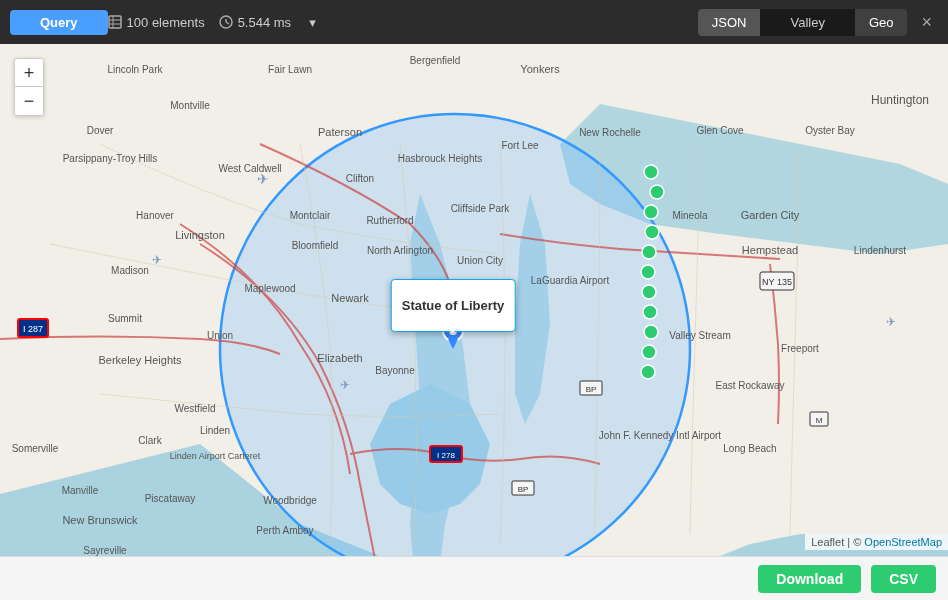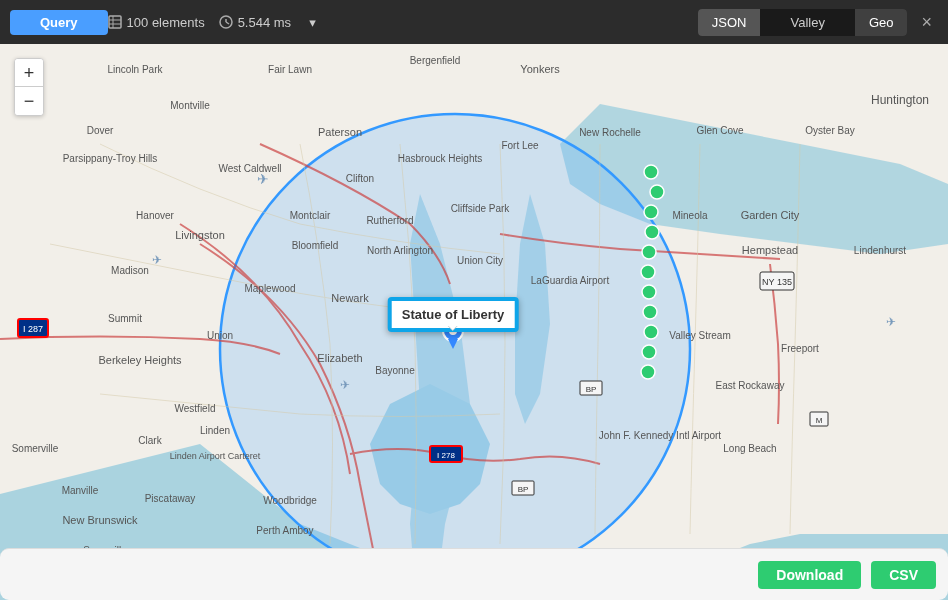--- a/index.html
+++ b/index.html
@@ -44,24 +44,24 @@
       position: relative; width: 948px; height: 556px; overflow: hidden;
     }
 
     
     #map-svg {
       position: absolute; top: 0; left: 0; width: 100%; height: 100%;
     }
 
     
     #bottombar {
-      position: absolute; bottom: 0; left: 0; right: 0; height: 52px;
+      position: absolute; bottom: 0; left: 0; right: 0; height: 44px;
       background: #f5f5f5; border-top: 1px solid #ddd;
       display: flex; align-items: center; justify-content: flex-end;
-      padding: 0 12px; gap: 10px; z-index: 100; border-radius: 9px;
+      padding: 0 12px; gap: 10px; z-index: 100;
     }
     .action-btn {
       padding: 6px 18px; border: none; border-radius: 4px;
       background: #2ecc71; color: white; font-size: 14px;
       font-weight: bold; cursor: pointer;
     }
 
     
     #zoom-controls {
       position: absolute; top: 14px; left: 14px; z-index: 200;
@@ -79,22 +79,22 @@
     
     #attribution {
       position: absolute; bottom: 50px; right: 0;
       background: rgba(255,255,255,0.8); padding: 2px 6px;
       font-size: 11px; color: #555; z-index: 200;
     }
     #attribution a { color: #0078a8; text-decoration: none; }
 
     
     .map-popup {
-      position: absolute; background: white; border: 4px solid #0ea5e9;
-      border-radius: 4px; padding: 6px 10px; font-size: 13px;
+      position: absolute; background: white; border: 1px solid #0ea5e9;
+      border-radius: 4px; padding: 18px 10px; font-size: 13px;
       font-weight: bold; color: #333; white-space: nowrap;
       box-shadow: 0 2px 6px rgba(0,0,0,0.3); z-index: 300;
       transform: translate(-50%, -100%);
     }
     .map-popup::after {
       content: '';
       position: absolute; bottom: -8px; left: 50%;
       transform: translateX(-50%);
       border: 5px solid transparent;
       border-top-color: #ccc;
@@ -286,18 +286,22 @@
     </g>
   </svg>
 
   <div id="zoom-controls">
     <button class="zoom-btn">+</button>
     <button class="zoom-btn">−</button>
   </div>
 
   <div class="map-popup" style="left: 453px; top: 288px;">Statue of Liberty</div>
 
+  <div id="attribution">
+    <span>Leaflet</span> | ©
+    <a href="#">OpenStreetMap</a>
+  </div>
 </div>
 
 <div id="bottombar">
   <button class="action-btn">Download</button>
   <button class="action-btn">CSV</button>
 </div>
 
 </body></html>

